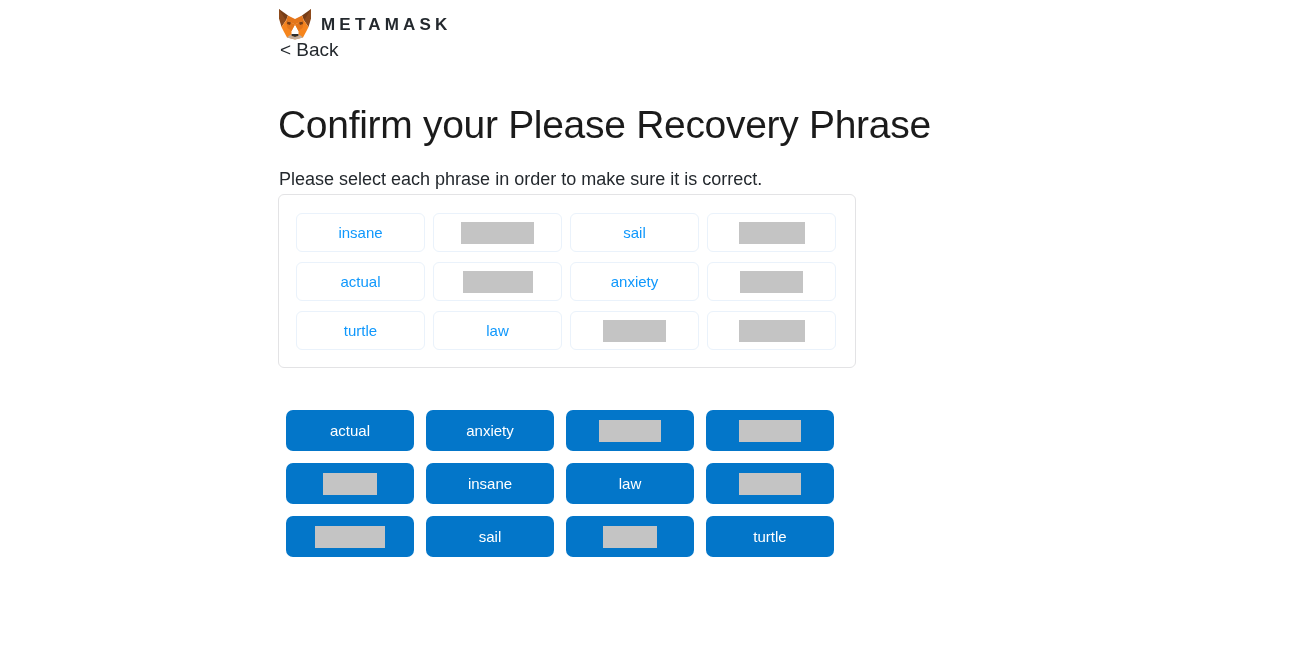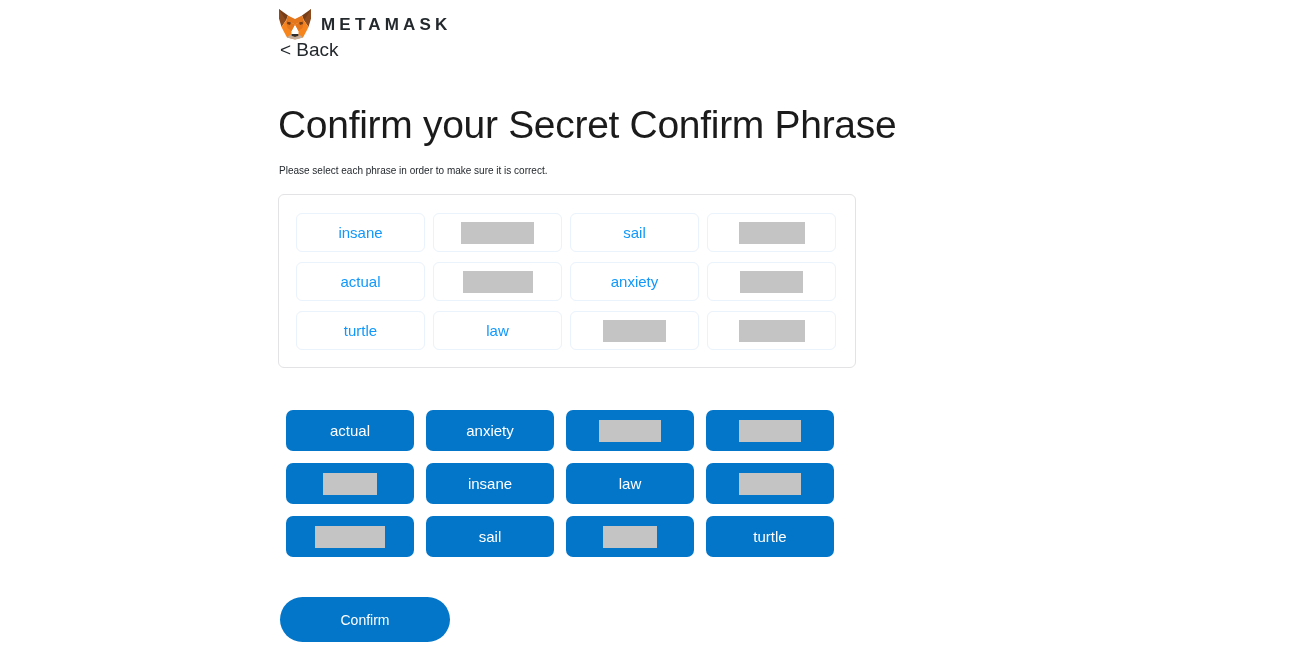--- a/index.html
+++ b/index.html
@@ -26,21 +26,21 @@
   }
 
   
   .page-title {
     position: absolute; left: 278px; top: 75px;
     font-size: 39px; font-weight: 300; color: #1b1b1b;
     letter-spacing: -0.3px; line-height: 48px; white-space: nowrap;
   }
   .page-subtitle {
     position: absolute; left: 279px; top: 151px;
-    font-size: 10px; font-weight: 400; color: #24292e;
+    font-size: 18px; font-weight: 400; color: #24292e;
     line-height: 20px; white-space: nowrap;
   }
 
   
   .phrase-box {
     position: absolute; left: 278px; top: 194px;
     width: 578px; height: 174px;
     border: 1px solid #e3e3e5; border-radius: 6px; background: #fff;
   }
   .phrase-grid {
@@ -104,21 +104,21 @@
       <polygon points="13.5,26 20.5,26 20.5,28 17,29 13.5,28" fill="#2f2f2f"></polygon>
       <polygon points="9,29.5 13.5,26 13.5,28 17,29 20.5,28 20.5,26 25,29.5 17,31.5" fill="#c0ad9e"></polygon>
       <polygon points="9.5,13.5 13,14.5 12,17 9,16" fill="#763d16"></polygon>
       <polygon points="24.5,13.5 21,14.5 22,17 25,16" fill="#763d16"></polygon>
     </svg>
     <span class="wordmark">METAMASK</span>
   </div>
 
   <a class="back-link" href="#">&lt; Back</a>
 
-  <h1 class="page-title">Confirm your Secret Confirm Phrase</h1>
+  <h1 class="page-title">Confirm your Please Recovery Phrase</h1>
   <p class="page-subtitle">Please select each phrase in order to make sure it is correct.</p>
 
   <div class="phrase-box">
     <div class="phrase-grid" id="phrase-grid">
         <div class="phrase-cell">
           <span>insane</span>
         </div>
         <div class="phrase-cell">
           <span class="redact" style="width: 73px;"></span>
         </div>
@@ -187,15 +187,14 @@
         <span>sail</span>
       </button>
       <button class="word-btn">
         <span class="redact" style="width: 54px;"></span>
       </button>
       <button class="word-btn">
         <span>turtle</span>
       </button>
     </div>
 
-  <button class="confirm-btn">Confirm</button>
 
 </div>
 
 </body></html>

